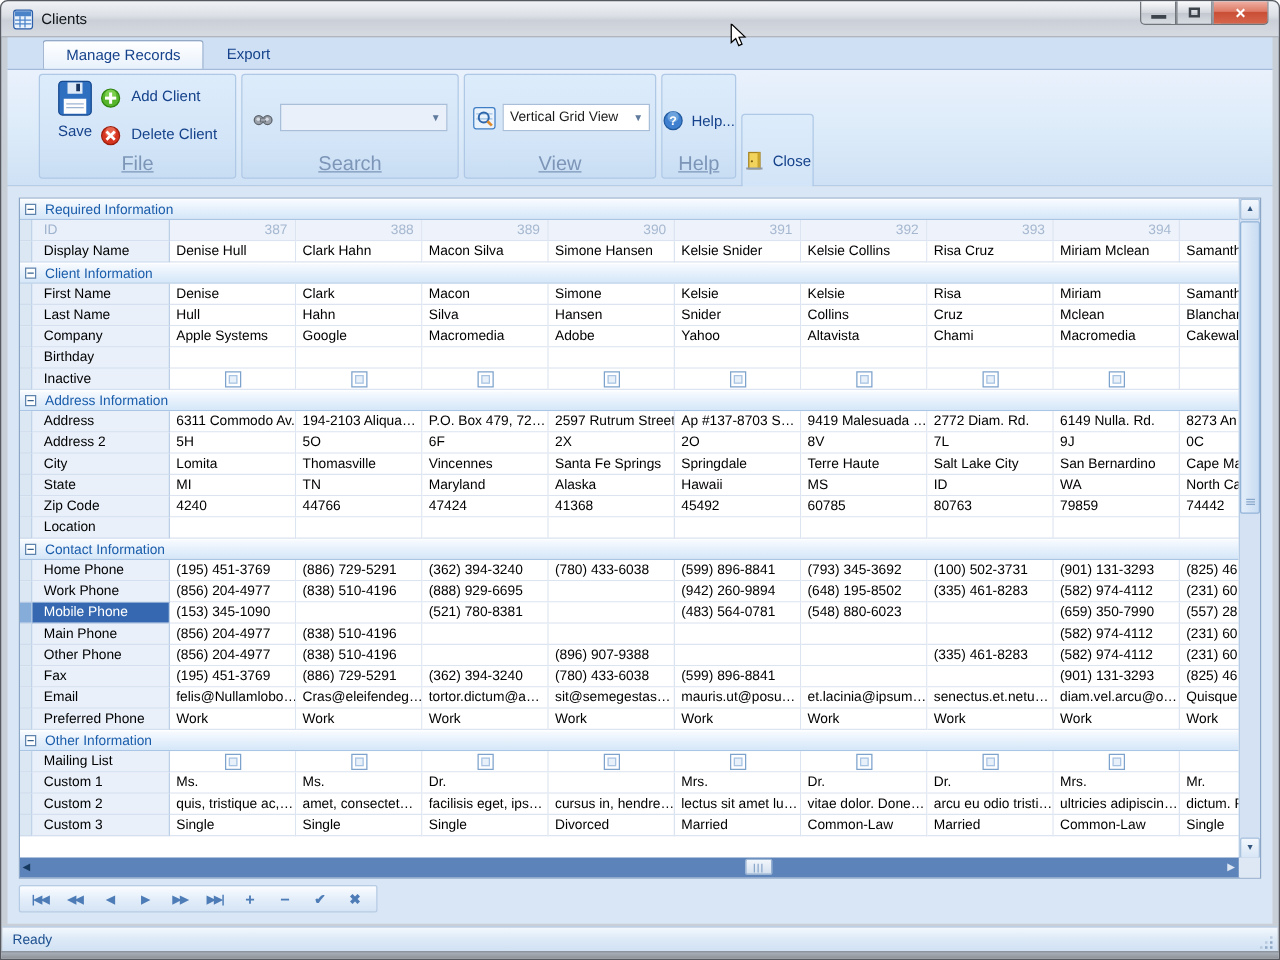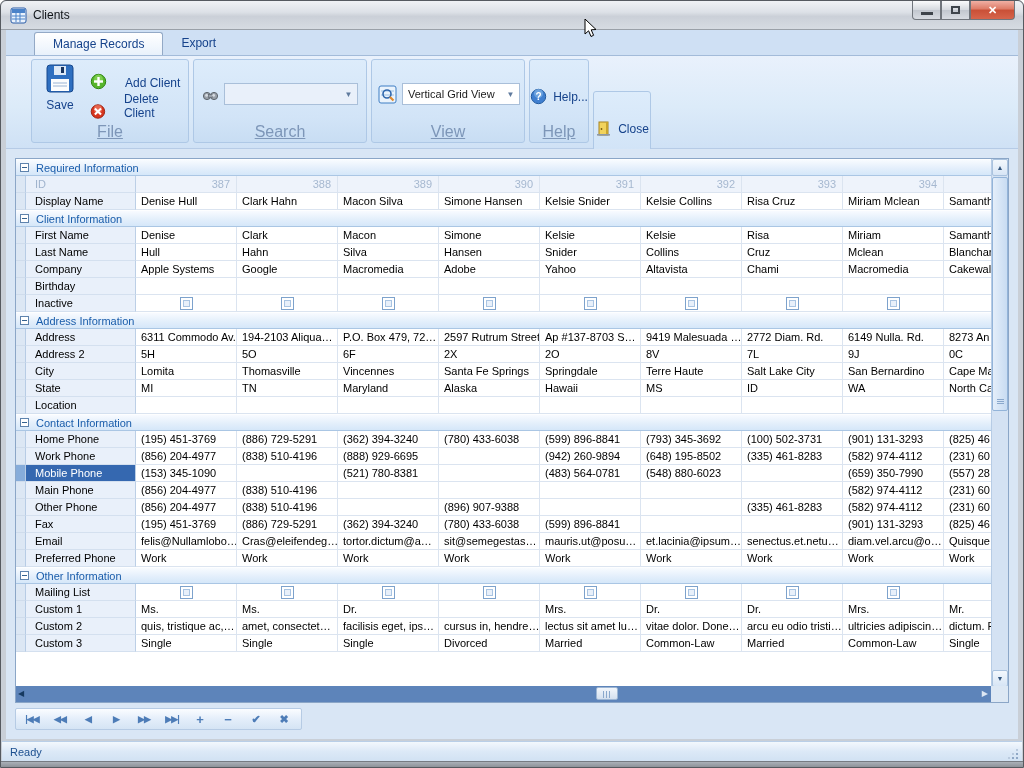--- a/index.html
+++ b/index.html
@@ -32,21 +32,21 @@
   .rgroup { position:absolute; top:3px; height:84px; border:1px solid #aec8e6; border-radius:3px;
     background:linear-gradient(180deg,#ddecfb 0%,#d2e4f7 70%,#c8ddf3 100%); }
   .rgroup-label { position:absolute; left:0; right:0; bottom:1px; text-align:center; font-size:16px; color:#7d96b8;text-decoration:underline; }
   .g-file   { left:25px;  width:158px; }
   .g-search { left:187px; width:174px; }
   .g-view   { left:365px; width:154px; }
   .g-help   { left:523px; width:60px;  }
   .g-close  { left:587px; width:58px;margin-top:32px;  }
   .bigbtn { position:absolute; left:4px; top:3px; width:48px; height:64px; display:flex; flex-direction:column; align-items:center; }
   .bigbtn .cap { font-size:12px; color:#15428b; margin-top:3px; }
-  .smallbtn { position:absolute; left:58px; display:flex; align-items:flex-end; gap:18px; font-size:12px; color:#15428b; height:20px; }
+  .smallbtn { position:absolute; left:48px; display:flex; align-items:flex-start; gap:8px; font-size:12px; color:#15428b; height:20px; }
   .combo { height:22px; border:1px solid #a9bfd9; background:#e9f0fa; position:absolute; display:flex; align-items:center; }
   .combo .cval { flex:1; font-size:11px; color:#1a1a1a; padding-left:5px; white-space:nowrap; overflow:hidden; }
   .combo .carr { width:17px; text-align:center; font-size:8px; color:#5f7a9d; }
   .icon16 { width:17px; height:17px; display:inline-block; }
   .center-flex { display:flex; align-items:center; justify-content:center; gap:6px; position:absolute; left:0; right:0; top:28px; font-size:12px; color:#15428b; }
 
   
   .content { position:absolute; left:5px; right:5px; top:148px; height:590px; background:#d9e6f5; }
   .grid { position:absolute; left:9px; top:9px; width:994px; height:545px; border:1px solid #8ba6c7; background:#fff; }
   .grid-rows { position:absolute; left:0; top:0; width:975px; height:528px; overflow:hidden; background:#fff; }
@@ -405,20 +405,33 @@
             <span class="cell val">Maryland</span>
             <span class="cell val">Alaska</span>
             <span class="cell val">Hawaii</span>
             <span class="cell val">MS</span>
             <span class="cell val">ID</span>
             <span class="cell val">WA</span>
             <span class="cell val">North Ca</span>
           </div>
           <div class="g-row">
             <span class="cell ind"></span>
+            <span class="cell lab">Zip Code</span>
+            <span class="cell val">4240</span>
+            <span class="cell val">44766</span>
+            <span class="cell val">47424</span>
+            <span class="cell val">41368</span>
+            <span class="cell val">45492</span>
+            <span class="cell val">60785</span>
+            <span class="cell val">80763</span>
+            <span class="cell val">79859</span>
+            <span class="cell val">74442</span>
+          </div>
+          <div class="g-row">
+            <span class="cell ind"></span>
             <span class="cell lab">Location</span>
             <span class="cell val"></span>
             <span class="cell val"></span>
             <span class="cell val"></span>
             <span class="cell val"></span>
             <span class="cell val"></span>
             <span class="cell val"></span>
             <span class="cell val"></span>
             <span class="cell val"></span>
             <span class="cell val"></span>

